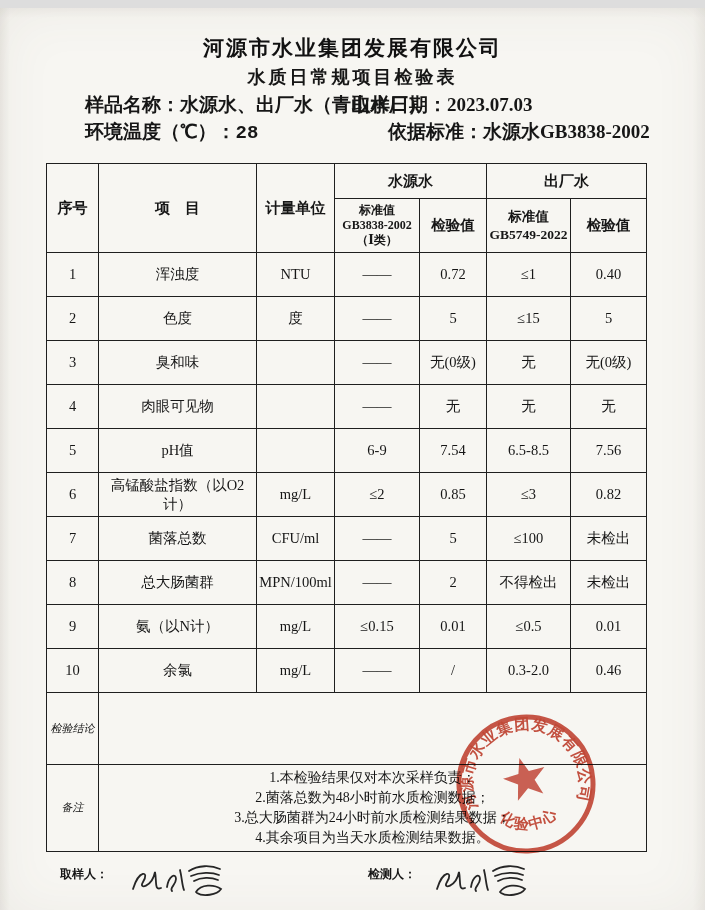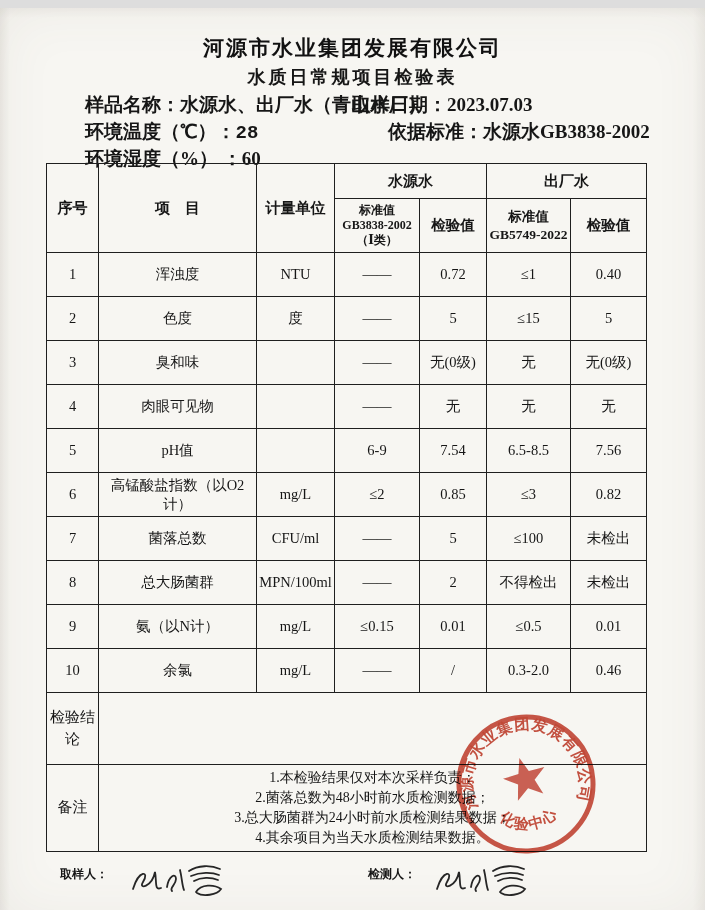--- a/index.html
+++ b/index.html
@@ -49,22 +49,22 @@
   tr.hdr1 td { height:35px; font-weight:600; font-size:15px; }
   tr.hdr2 td { height:54px; font-size:14.5px; font-weight:600; }
   .std-small { display:block; font-size:12px; line-height:1.25; font-weight:600; }
   .std-mid   { display:block; font-size:13.5px; line-height:1.3; font-weight:600; }
   tr.datarow td { height:44px; }
   td.c-item { text-align:left; padding-left:7px; }
   td.c-no, tr.hdr1 td { font-weight:600; }
   tr.concl td { height:72px; }
   tr.notes td { height:87px; }
   td.side-label {
-    font-weight:600; font-size:15px; line-height:1.45;
-    word-break:break-all; padding:0 10px;
+    font-weight:600; font-size:11px; line-height:1.45;
+    word-break:break-all; padding:0 10px;font-style:italic;
   }
   td.notes-body { text-align:left; padding-left:8px; font-size:14px; }
   .note-line { line-height:1.42; white-space:nowrap; }
 
   .stamp {
     position:absolute; left:452px; top:702px; width:148px; height:148px;
     mix-blend-mode:multiply; opacity:.92;
     transform:rotate(-4deg);
   }
   .footer-line { position:absolute; top:851px; left:0; width:100%; height:50px; font-size:12px; font-weight:600; }
@@ -79,21 +79,20 @@
 
 <div class="page">
 
   <div class="doc-title">河源市水业集团发展有限公司</div>
   <div class="doc-subtitle">水质日常规项目检验表</div>
 
   <div class="info-line il1"><span>样品名称：</span><span>水源水、出厂水（青山水厂）</span></div>
   <div class="info-line il1r"><span>取样日期：</span><span>2023.07.03</span></div>
   <div class="info-line il2"><span>环境温度（℃）：</span><span>28</span></div>
   <div class="info-line il2r"><span>依据标准：</span><span>水源水GB3838-2002</span></div>
-  <div class="info-line il3"><span>环境湿度（%） ：</span><span>60</span></div>
 
   <table class="main">
     <colgroup>
       <col style="width:52px">
         <col style="width:158px">
         <col style="width:78px">
       <col style="width:85px">
         <col style="width:67px">
         <col style="width:84px">
         <col style="width:76px">

